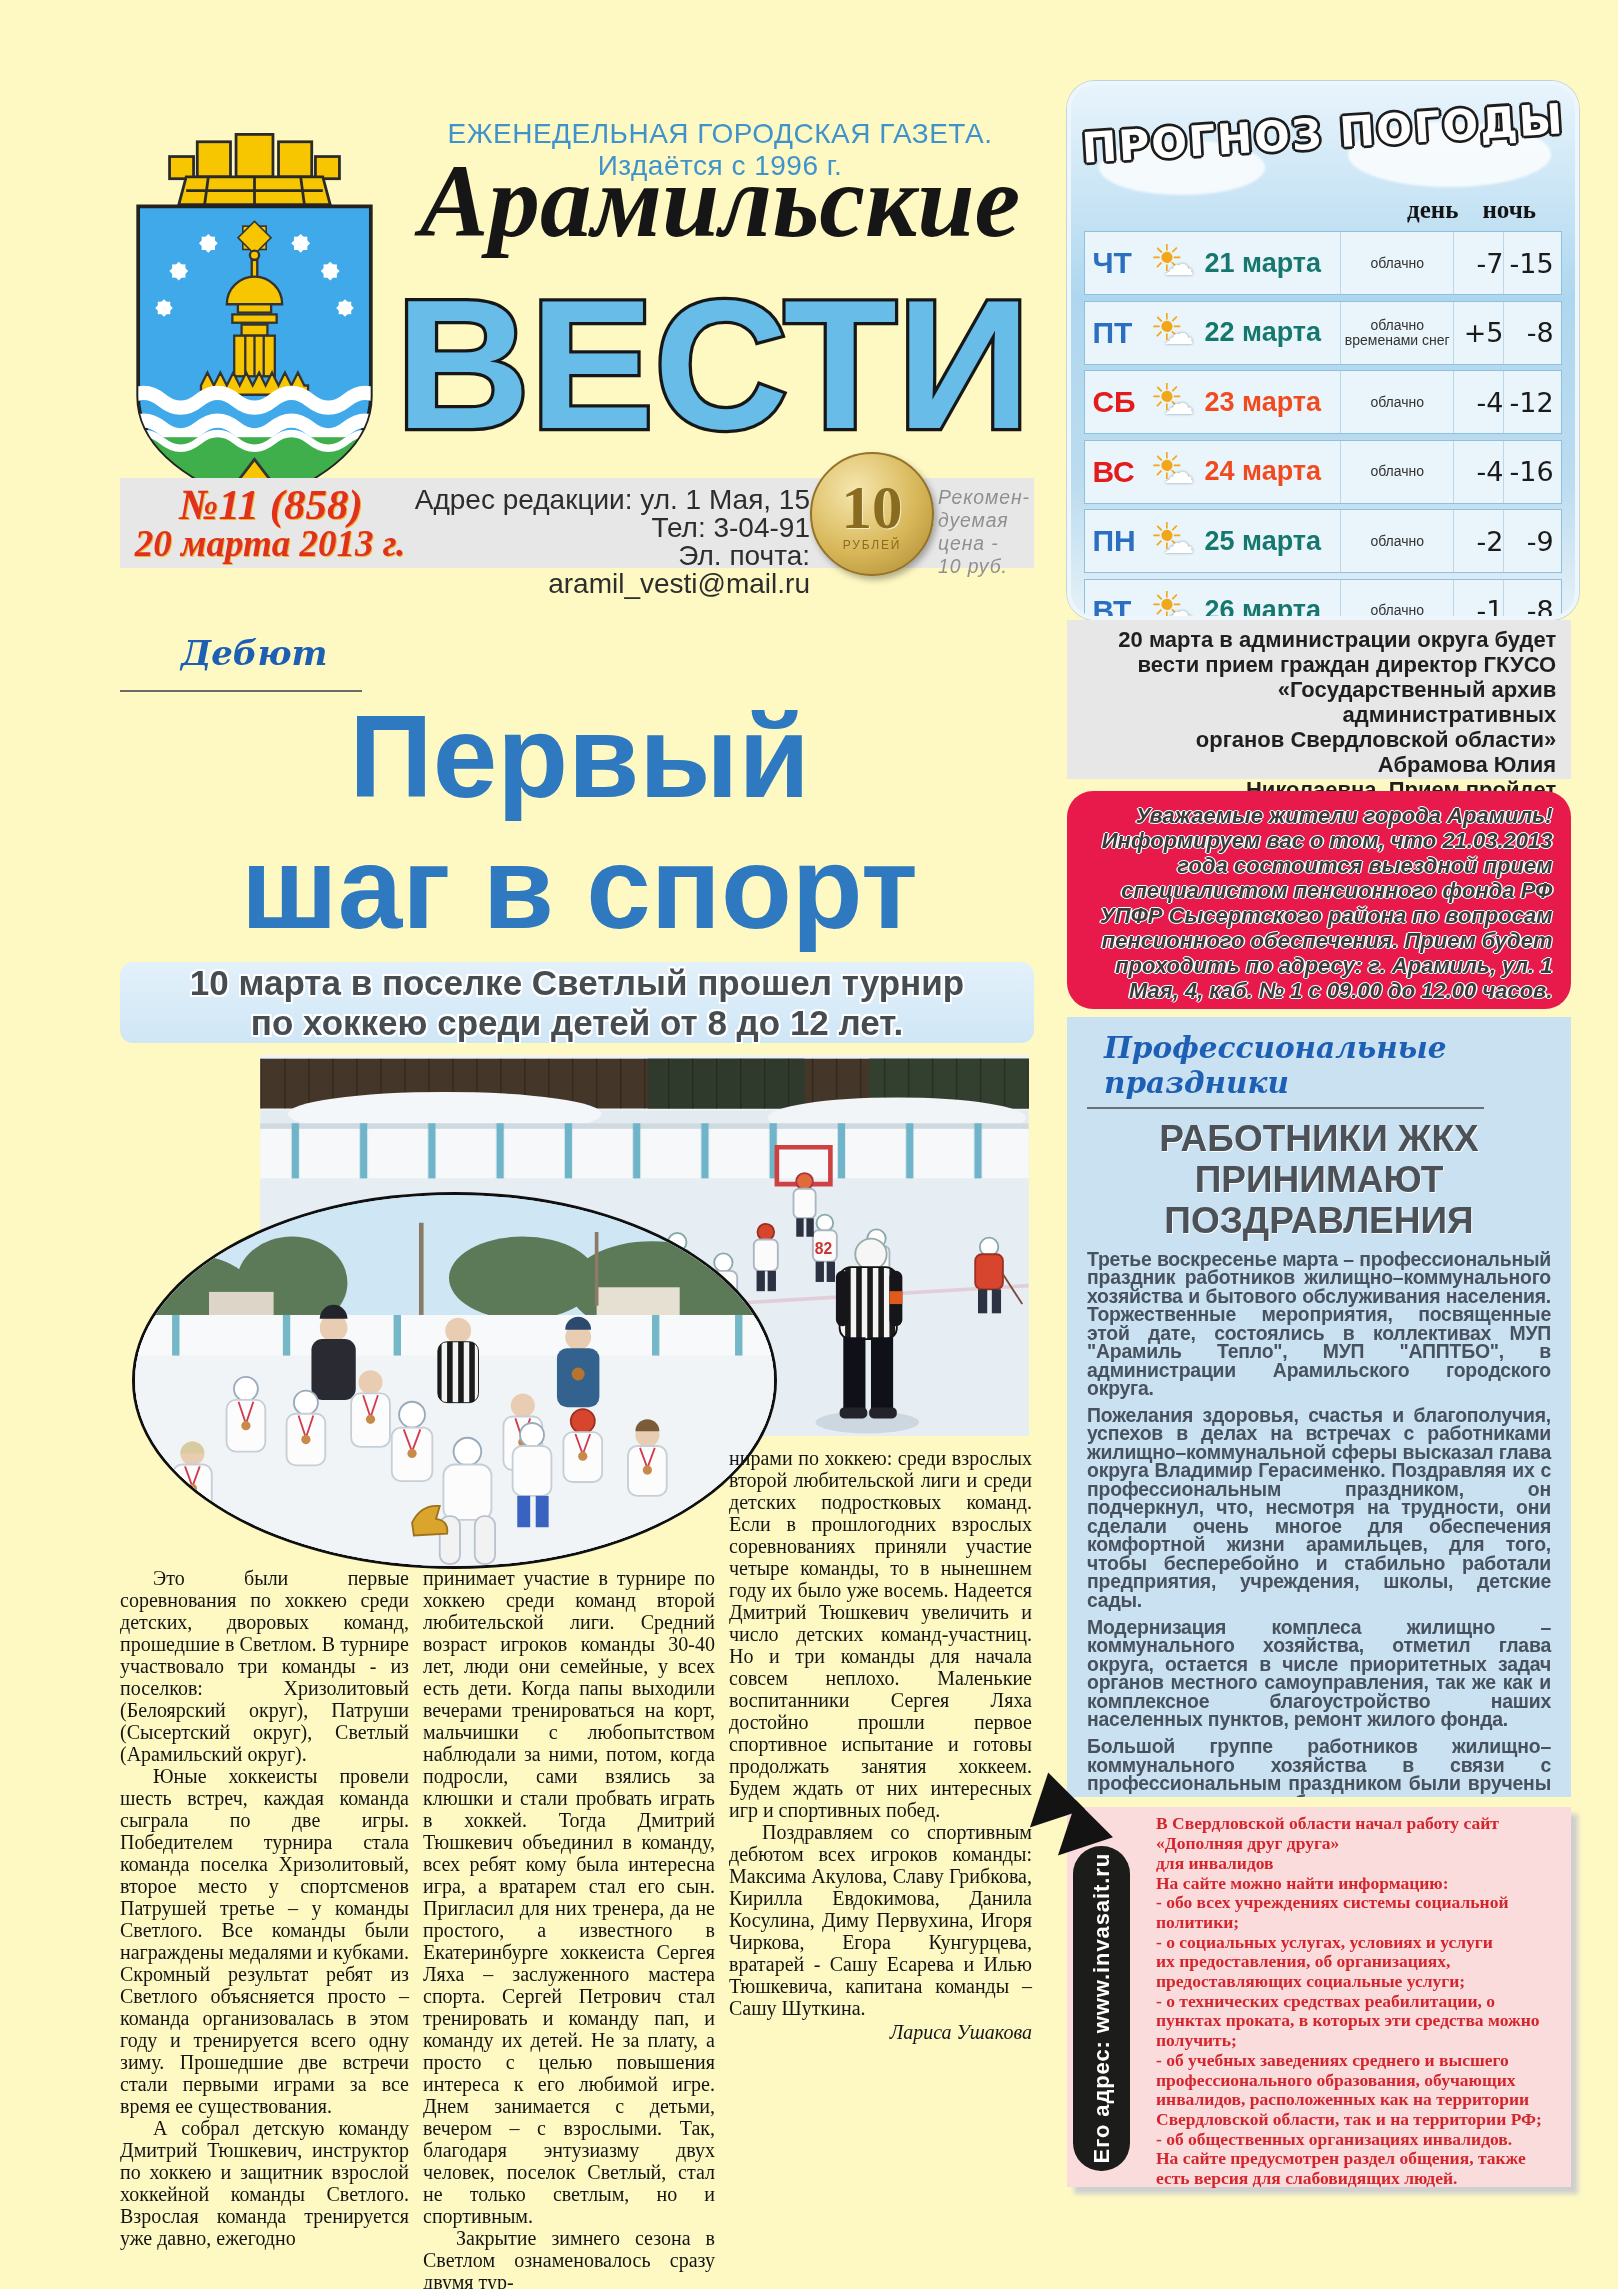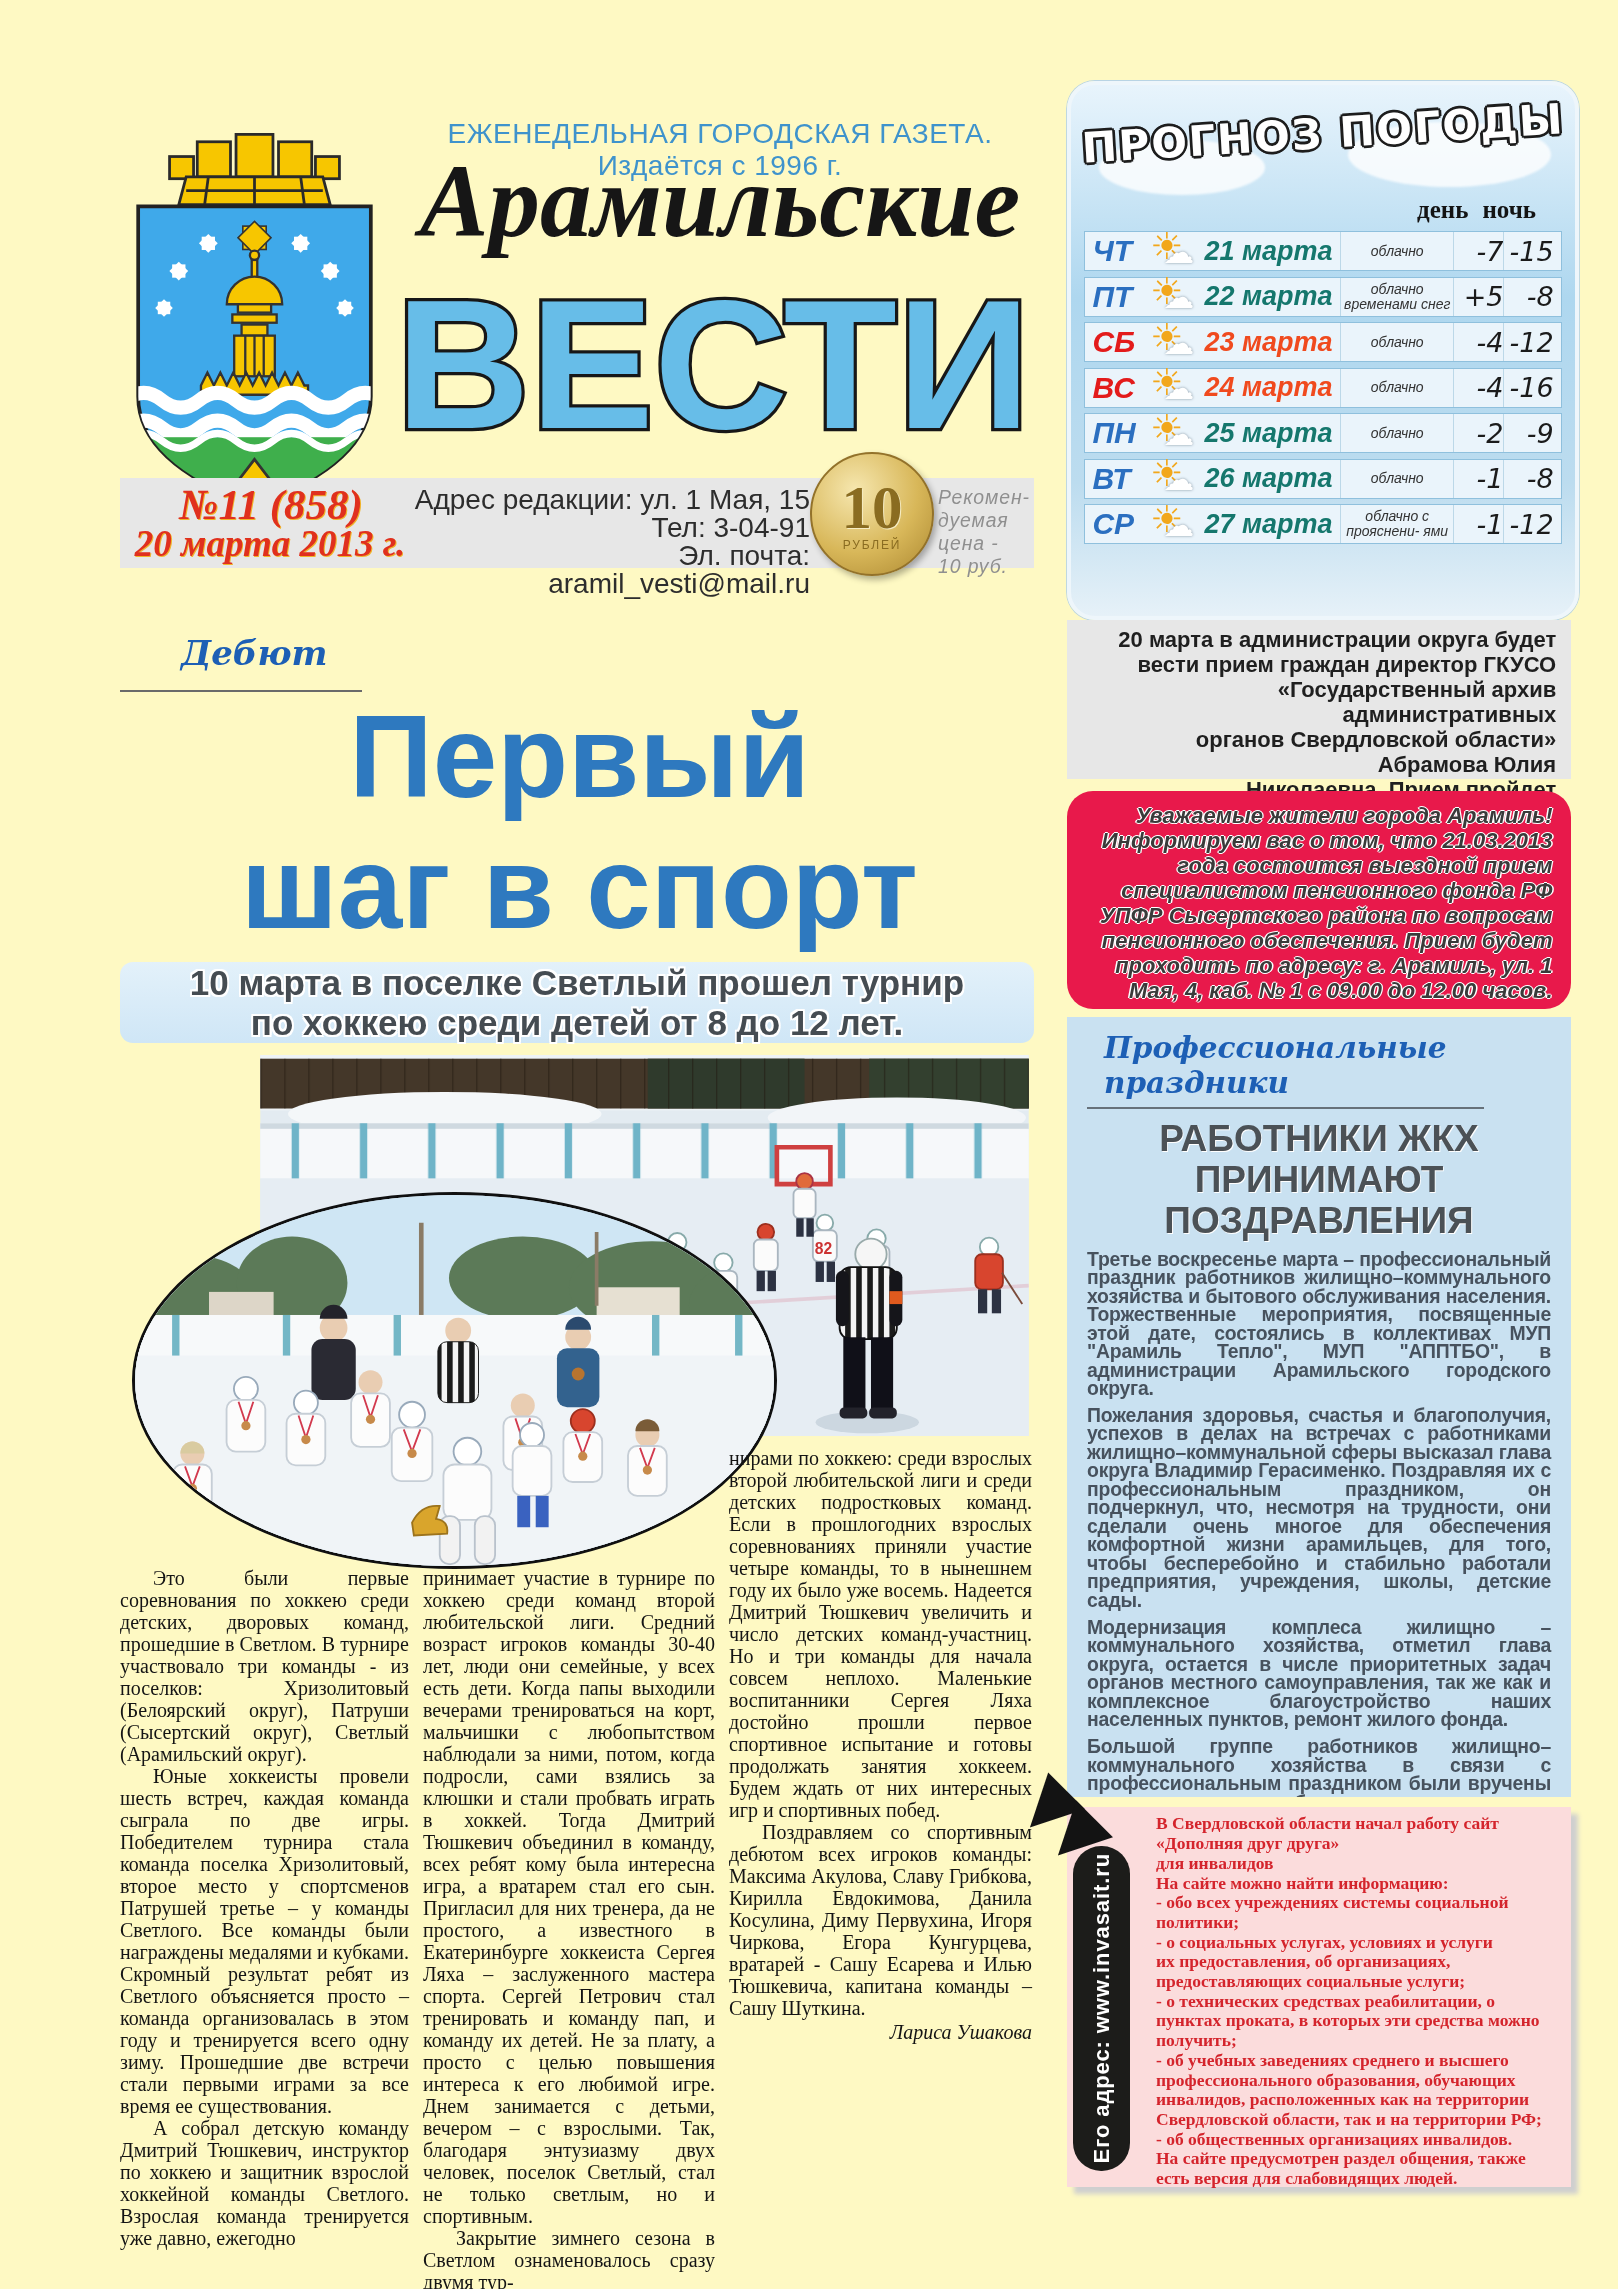--- a/index.html
+++ b/index.html
@@ -35,25 +35,25 @@
   
   .weather{left:1067px;top:81px;width:504px;height:531px;border-radius:28px;
      background:linear-gradient(180deg,#e8f4fc 0%,#aed7ef 40%,#bcdcef 75%,#e6f1f8 100%);
      border:4.6px solid #eef6fb;box-shadow:0 0 0 0.9px #b9d4e4;overflow:hidden;}
   .w-cloud{position:absolute;background:#ffffff;border-radius:50%;opacity:.8;filter:blur(0.9px);}
   .w-title{position:absolute;left:0;top:24px;width:100%;text-align:center;
      font-family:"DejaVu Sans",sans-serif;font-weight:bold;font-size:42px;color:#fff;
      letter-spacing:1.8px;transform:rotate(-3.5deg);
      text-shadow:2.8px 0 0 #1d1d1d,-2.8px 0 0 #1d1d1d,0 2.8px 0 #1d1d1d,0 -2.8px 0 #1d1d1d,
        1.8px 1.8px 0 #1d1d1d,-1.8px -1.8px 0 #1d1d1d,1.8px -1.8px 0 #1d1d1d,-1.8px 1.8px 0 #1d1d1d;}
-  .w-head{position:absolute;top:111px;right:39px;display:flex;gap:14px;
+  .w-head{position:absolute;top:111px;right:39px;display:flex;gap:24px;
      font-family:"Liberation Serif",serif;font-weight:bold;font-size:25px;color:#141414;}
   .w-rows{position:absolute;left:13px;top:146px;right:13px;}
-  .w-row{display:flex;align-items:center;height:40px;margin-bottom:5.5px;
-     background:#eaf4fb;border:1.8px solid #8fc0dd;box-sizing:border-box;font-style:italic;}
+  .w-row{display:flex;align-items:center;height:64px;margin-bottom:5.5px;
+     background:#eaf4fb;border:1.8px solid #8fc0dd;box-sizing:border-box;}
   .w-day{width:57px;padding-left:7.4px;font-weight:bold;font-size:30px;color:#2b6fc0;
      font-stretch:condensed;}
   .w-row.weekend .w-day{color:#e31b1b;}
   .w-icon{width:57px;height:42px;position:relative;font-family:"DejaVu Sans",sans-serif;}
   .w-icon .sun{position:absolute;left:1.8px;top:-5.5px;font-size:37px;color:#f2a71b;}
   .w-icon .cloud{position:absolute;left:14.8px;top:3.7px;font-size:31px;color:#ffffff;
      text-shadow:0 0 2.8px #7d8f9d;}
   .w-date{width:138px;font-weight:bold;font-size:27px;color:#15776d;}
   .w-row.weekend .w-date{color:#f04a1e;}
   .w-cond{width:114px;font-size:14px;line-height:14.8px;color:#333;text-align:center;

